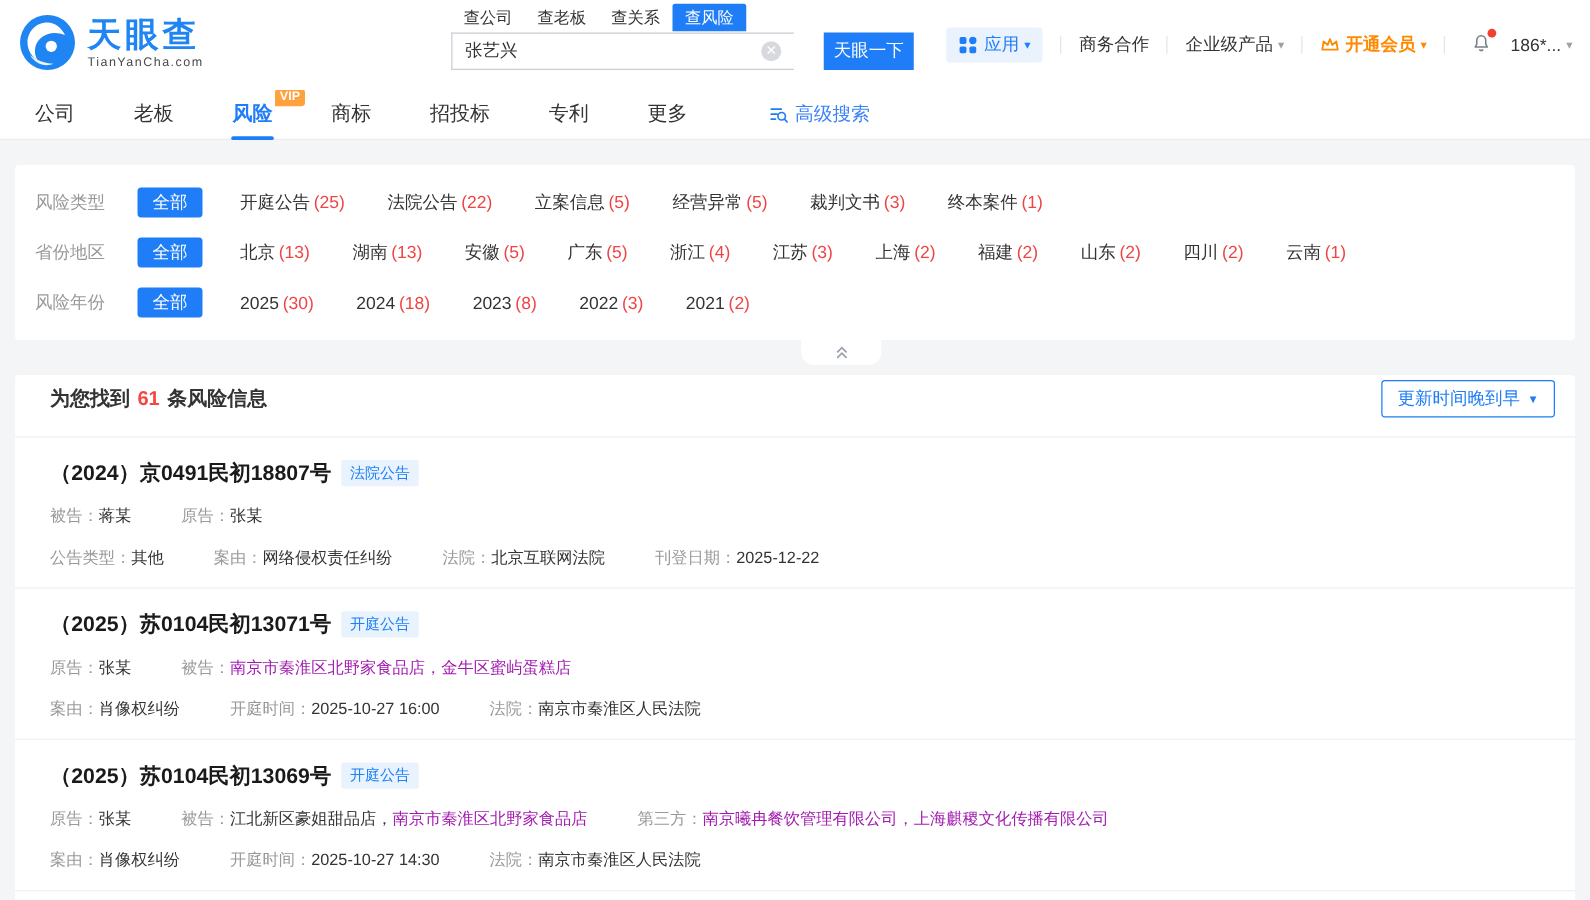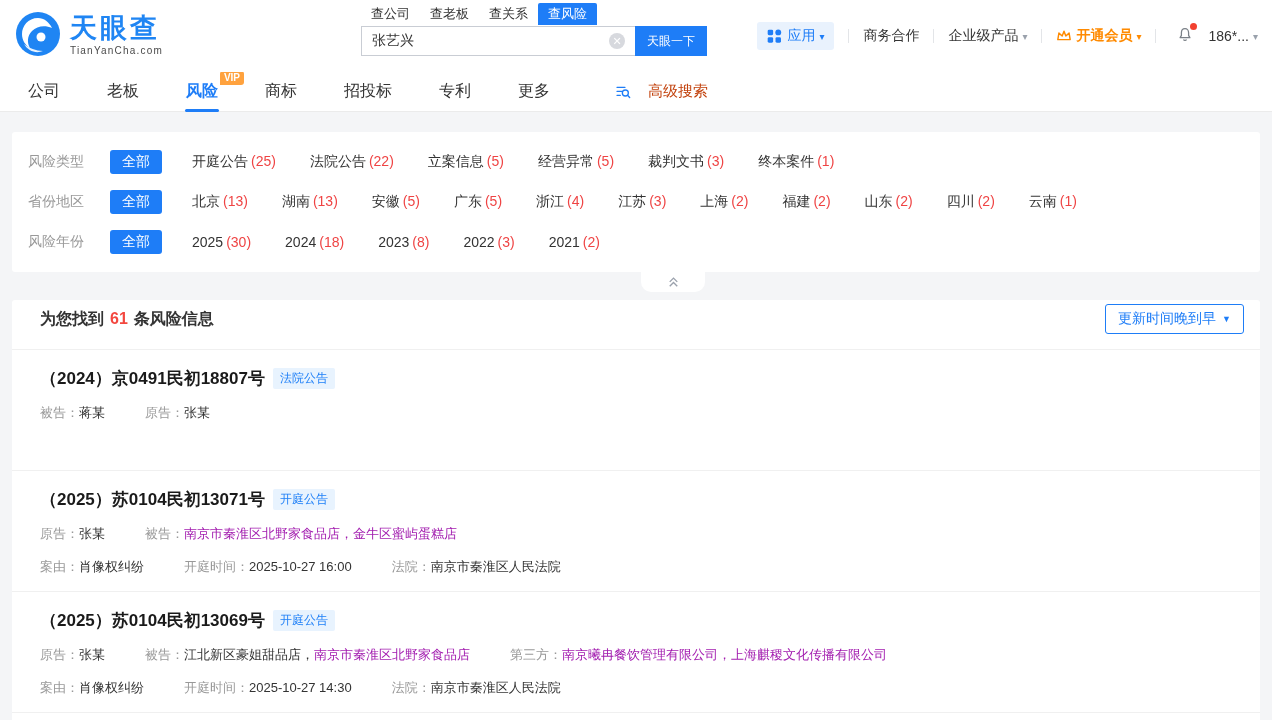--- a/index.html
+++ b/index.html
@@ -26,22 +26,22 @@
   .search-area { position:absolute; left:361px; top:4px; }
   .search-tabs { display:flex; height:21px; align-items:flex-end; }
   .search-tab { font-size:13px; color:#333; padding:2px 10px; cursor:pointer; }
   .search-tab.active { background:#1e7df7; color:#fff; border-radius:2px 2px 0 0; }
   .search-row { display:flex; margin-top:1px; }
   .search-box { position:relative; width:274px; height:30px; }
   .search-input { width:100%; height:100%; border:1px solid #c9cdd4; border-right:none; padding:0 34px 0 10px;
     font-size:14px; color:#333; outline:none; font-family:inherit; }
   .clear-icon { position:absolute; right:10px; top:7px; width:16px; height:16px; border-radius:50%;
     background:#d7d9de; color:#fff; font-size:11px; line-height:16px; text-align:center; cursor:pointer; }
-  .search-btn { width:72px; height:30px; background:#1e7df7; color:#fff; border:none; font-size:12px;
-    cursor:pointer; font-family:Liberation Sans, sans-serif; }
+  .search-btn { width:72px; height:30px; background:#1e7df7; color:#fff; border:none; font-size:14px;
+    cursor:pointer; font-family:Liberation Sans, sans-serif;margin-left:24px; }
 
   .header-right { position:absolute; right:14px; top:0; height:72px; display:flex; align-items:center; font-size:14px; }
   .hr-item { display:flex; align-items:center; cursor:pointer; color:#333; white-space:nowrap; }
   .apps-btn { background:#e9f2fd; color:#1e7df7; border-radius:3px; padding:5px 10px; }
   .apps-btn .caret { color:#1e7df7; }
   .divider { width:1px; height:14px; background:#e3e5e8; margin:0 14px; }
   .vip-link { color:#ff8a00; font-weight:bold; }
   .vip-link .caret { color:#ff8a00; }
   .bell-wrap { position:relative; margin:0 6px; }
   .red-dot { position:absolute; top:-3px; right:-3px; width:7px; height:7px; background:#f24130; border-radius:50%; }
@@ -50,21 +50,21 @@
   
   .subnav { position:absolute; top:72px; left:0; width:100%; height:40px; background:#fff;
     border-bottom:1px solid #ebebeb; display:flex; align-items:center; padding-left:28px; z-index:4; }
   .subnav-item { position:relative; font-size:16px; color:#333; margin-right:47px; cursor:pointer; height:40px;
     display:flex; align-items:center; }
   .subnav-item.active { color:#1e7df7; font-weight:bold; }
   .subnav-item.active .underline { position:absolute; bottom:0; left:50%; transform:translateX(-50%);
     width:34px; height:3px; background:#1e7df7; border-radius:2px; }
   .vip-badge { position:absolute; top:-1px; right:-26px; background:#ffa23e; color:#fff; font-size:10px;
     font-weight:bold; padding:0 4px; line-height:14px; border-radius:3px 3px 3px 0; }
-  .adv-search { display:flex; align-items:center; color:#c2410c; font-size:15px; cursor:pointer; margin-left:18px;gap:12px; }
+  .adv-search { display:flex; align-items:center; color:#3b82f6; font-size:15px; cursor:pointer; margin-left:18px; }
   .adv-search svg { margin-right:5px; }
 
   
   .filter-panel { position:absolute; left:12px; right:12px; top:132px; height:140px; background:#fff;
     border-radius:3px; padding-top:10px; z-index:3; }
   .filter-row { display:flex; align-items:center; height:40px; padding:0 16px; }
   .filter-label { width:82px; color:#999; font-size:14px; flex:none; }
   .pill { background:#1e7df7; color:#fff; font-size:14px; padding:3px 12px; border-radius:3px; cursor:pointer; margin-right:30px; }
   .filter-items { display:flex; align-items:center; }
   .filter-item { font-size:14px; color:#333; margin-right:34px; cursor:pointer; white-space:nowrap; }
@@ -254,20 +254,26 @@
 
   <div class="card">
     <div class="card-title-row">
       <span class="case-number">（2024）京0491民初18807号</span>
       <span class="tag">法院公告</span>
     </div>
     <div class="card-row">
       <span class="pair"><span class="lab">被告：</span><span class="val">蒋某</span></span>
       <span class="pair"><span class="lab">原告：</span><span class="val">张某</span></span>
     </div>
+    <div class="card-row">
+      <span class="pair"><span class="lab">公告类型：</span><span class="val">其他</span></span>
+      <span class="pair"><span class="lab">案由：</span><span class="val">网络侵权责任纠纷</span></span>
+      <span class="pair"><span class="lab">法院：</span><span class="val">北京互联网法院</span></span>
+      <span class="pair"><span class="lab">刊登日期：</span><span class="val">2025-12-22</span></span>
+    </div>
   </div>
 
   <div class="card">
     <div class="card-title-row">
       <span class="case-number">（2025）苏0104民初13071号</span>
       <span class="tag">开庭公告</span>
     </div>
     <div class="card-row">
       <span class="pair"><span class="lab">原告：</span><span class="val">张某</span></span>
       <span class="pair"><span class="lab">被告：</span><a class="link">南京市秦淮区北野家食品店，金牛区蜜屿蛋糕店</a></span>

